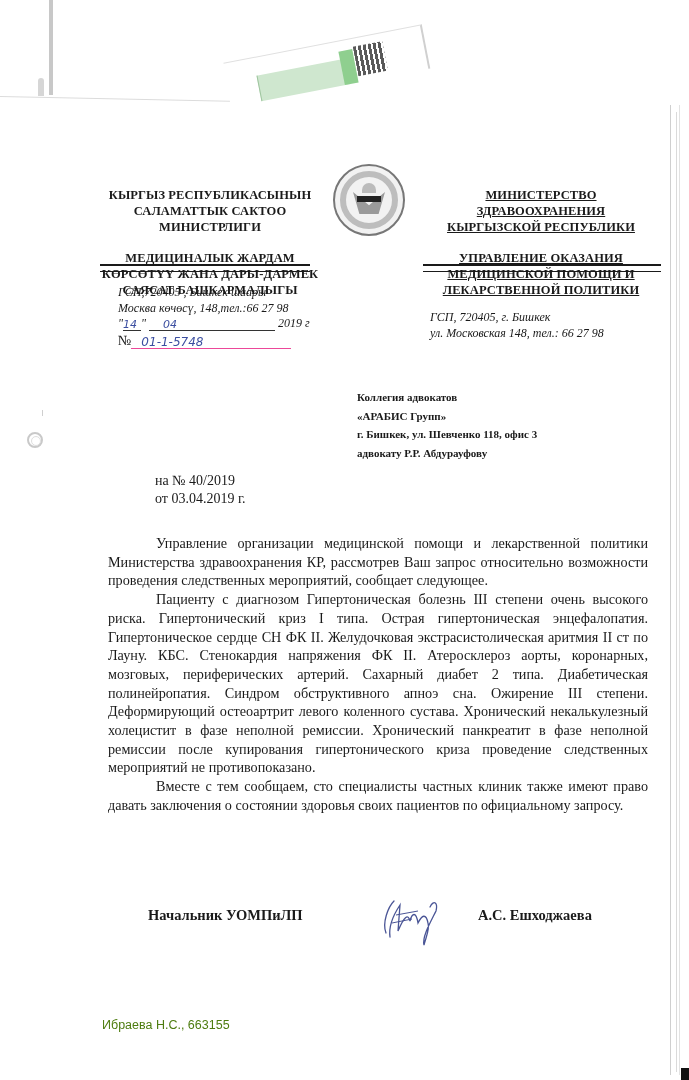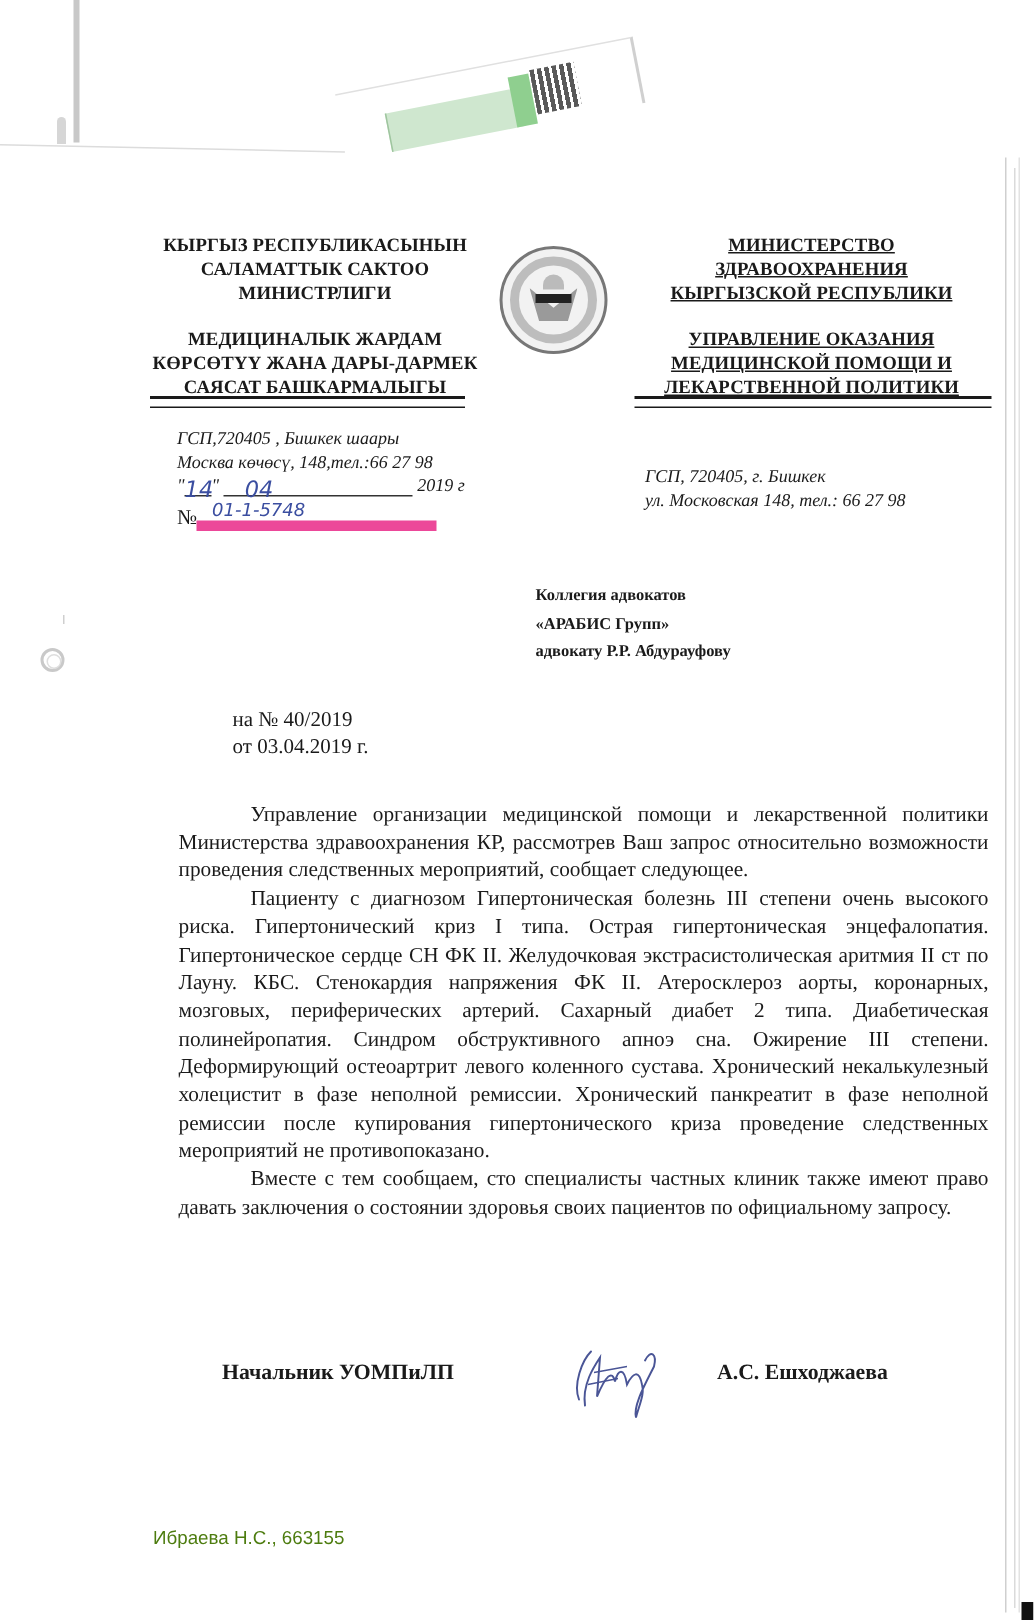--- a/index.html
+++ b/index.html
@@ -27,21 +27,21 @@
     opacity: .75;
   }
   .right-stack { left: 670px; top: 105px; width: 8px; height: 970px; border-left: 1px solid #cfcfcf; border-right: 1px solid #e2e2e2; }
   .right-stack2 { left: 676px; top: 112px; width: 6px; height: 960px; border-left: 1px solid #dadada; }
   .bottom-corner { left: 681px; top: 1068px; width: 8px; height: 12px; background: #111; }
   .hole { left: 27px; top: 432px; width: 16px; height: 16px; border-radius: 50%; border: 2px solid #c9c9c9; box-sizing: border-box; }
   .hole::after { content:""; position:absolute; left:2px; top:2px; width:8px; height:8px; border-radius:50%; border:1px solid #dedede; }
   .speck { left: 42px; top: 410px; width: 1px; height: 6px; background: #cfcfcf; }
 
   
-  .hdr-block { text-align: center; font-weight: bold; font-size: 12.5px; line-height: 16px; letter-spacing: 0.1px; }
+  .hdr-block { text-align: center; font-weight: bold; font-size: 12.5px; line-height: 16px; letter-spacing: 0.1px; margin-top: 32px; }
   .hdr-left { left: 100px; top: 155px; width: 220px; }
   .hdr-right { left: 430px; top: 155px; width: 222px; text-decoration: underline; }
   .gap { height: 15px; }
   .dbl-rule { position: absolute; height: 5px; border-top: 2px solid #1a1a1a; border-bottom: 1px solid #1a1a1a; }
   .rule-left { left: 100px; top: 264px; width: 210px; }
   .rule-right { left: 423px; top: 264px; width: 238px; }
 
   .emblem {
     left: 333px; top: 164px; width: 72px; height: 72px; border-radius: 50%;
     border: 2px solid #777; box-sizing: border-box; background: #f2f2f2;
@@ -50,32 +50,32 @@
   .emblem .bird { position:absolute; left:18px; top:26px; width:32px; height:22px; background:#9a9a9a; clip-path: polygon(0 0, 50% 60%, 100% 0, 80% 100%, 20% 100%); }
   .emblem .mtn { position:absolute; left:22px; top:30px; width:24px; height:6px; background:#222; }
   .emblem .sun { position:absolute; left:27px; top:17px; width:14px; height:10px; border-radius:14px 14px 0 0; background:#bbb; }
 
   
   .addr { font-style: italic; font-size: 12px; line-height: 16px; font-family: Liberation Serif, serif; }
   .addr-left { left: 118px; top: 284px; width: 220px; }
   .addr-right { left: 430px; top: 284px; width: 240px; margin-top: 25px; }
   .date-line { left: 118px; top: 316px; font-size: 12px; font-style: italic; }
   .date-line .uline { display:inline-block; border-bottom: 1px solid #333; height: 13px; vertical-align: bottom; }
-  .hand { font-family: "DejaVu Sans", sans-serif; font-style: italic; color: #3b4ea0; font-size: 15px; }
+  .hand { font-family: "DejaVu Sans", sans-serif; font-style: italic; color: #3b4ea0; font-size: 11px; }
   .num-line { left: 118px; top: 333px; font-size: 14px; }
-  .num-line .uline { display:inline-block; width: 150px; border-bottom: 7px solid #ec4899; height: 14px; vertical-align: bottom; padding-left: 10px; }
+  .num-line .uline { display:inline-block; width: 150px; border-bottom: 1px solid #ec4899; height: 14px; vertical-align: bottom; padding-left: 10px; }
 
   
   .recipient { left: 357px; top: 388px; width: 320px; font-weight: bold; font-size: 11px; line-height: 18.5px; }
 
   
   .ref { left: 155px; top: 472px; font-size: 14px; line-height: 18px; }
 
   
-  .body-text { left: 119px; top: 534px; width: 540px; font-size: 14.2px; line-height: 18.7px; text-align: justify; }
+  .body-text { left: 108px; top: 534px; width: 540px; font-size: 14.2px; line-height: 18.7px; text-align: justify; }
   .body-text p { margin: 0; text-indent: 48px; }
 
   
   .sig-title { left: 148px; top: 907px; font-weight: bold; font-size: 14.5px; }
   .sig-name { left: 478px; top: 907px; font-weight: bold; font-size: 14.5px; }
   .signature { left: 378px; top: 893px; width: 70px; height: 55px; }
 
   .executor { left: 102px; top: 1018px; font-family: "Liberation Sans", "DejaVu Sans", sans-serif; font-size: 12.5px; color: #4d7c0f; }
 </style>
 </head>
@@ -146,20 +146,21 @@
   <span class="uline" style="width:112px; padding-left:14px;"><span class="hand">04</span></span>
   <span>2019 г</span>
 </div>
 <div class="abs num-line">
   <span>№</span><span class="uline"><span class="hand" style="font-size:12px;">01-1-5748</span></span>
 </div>
 
 <div class="abs recipient">
   <div>Коллегия адвокатов</div>
   <div>«АРАБИС Групп»</div>
+  <div>г. Бишкек, ул. Шевченко 118, офис 3</div>
   <div>адвокату Р.Р. Абдурауфову</div>
 </div>
 
 <div class="abs ref">
   <div>на № 40/2019</div>
   <div>от 03.04.2019 г.</div>
 </div>
 
 <div class="abs body-text">
   <p>Управление организации медицинской помощи и лекарственной политики Министерства здравоохранения КР, рассмотрев Ваш запрос относительно возможности проведения следственных мероприятий, сообщает следующее.</p>

